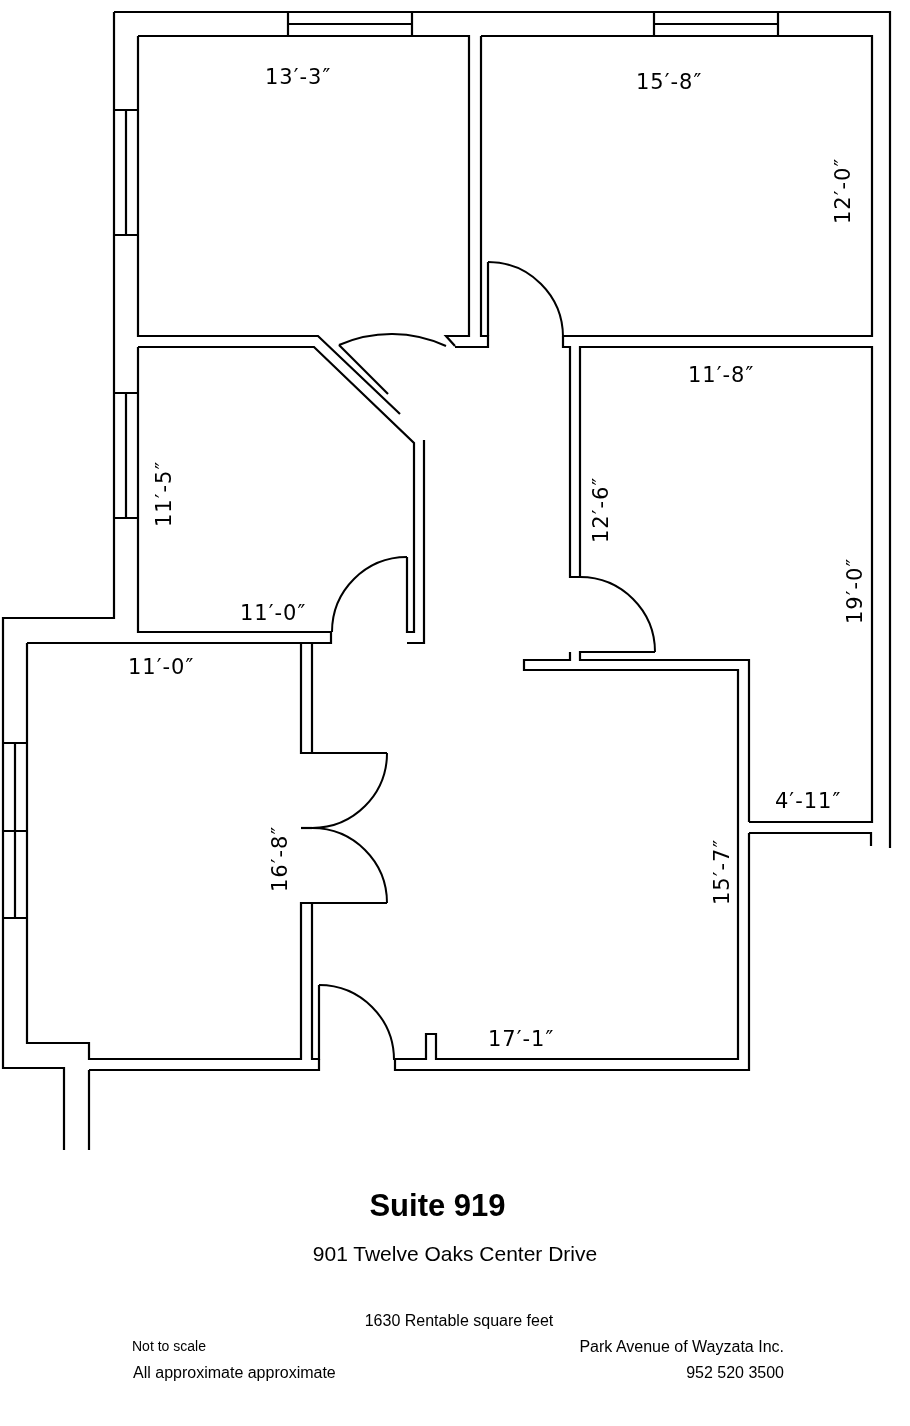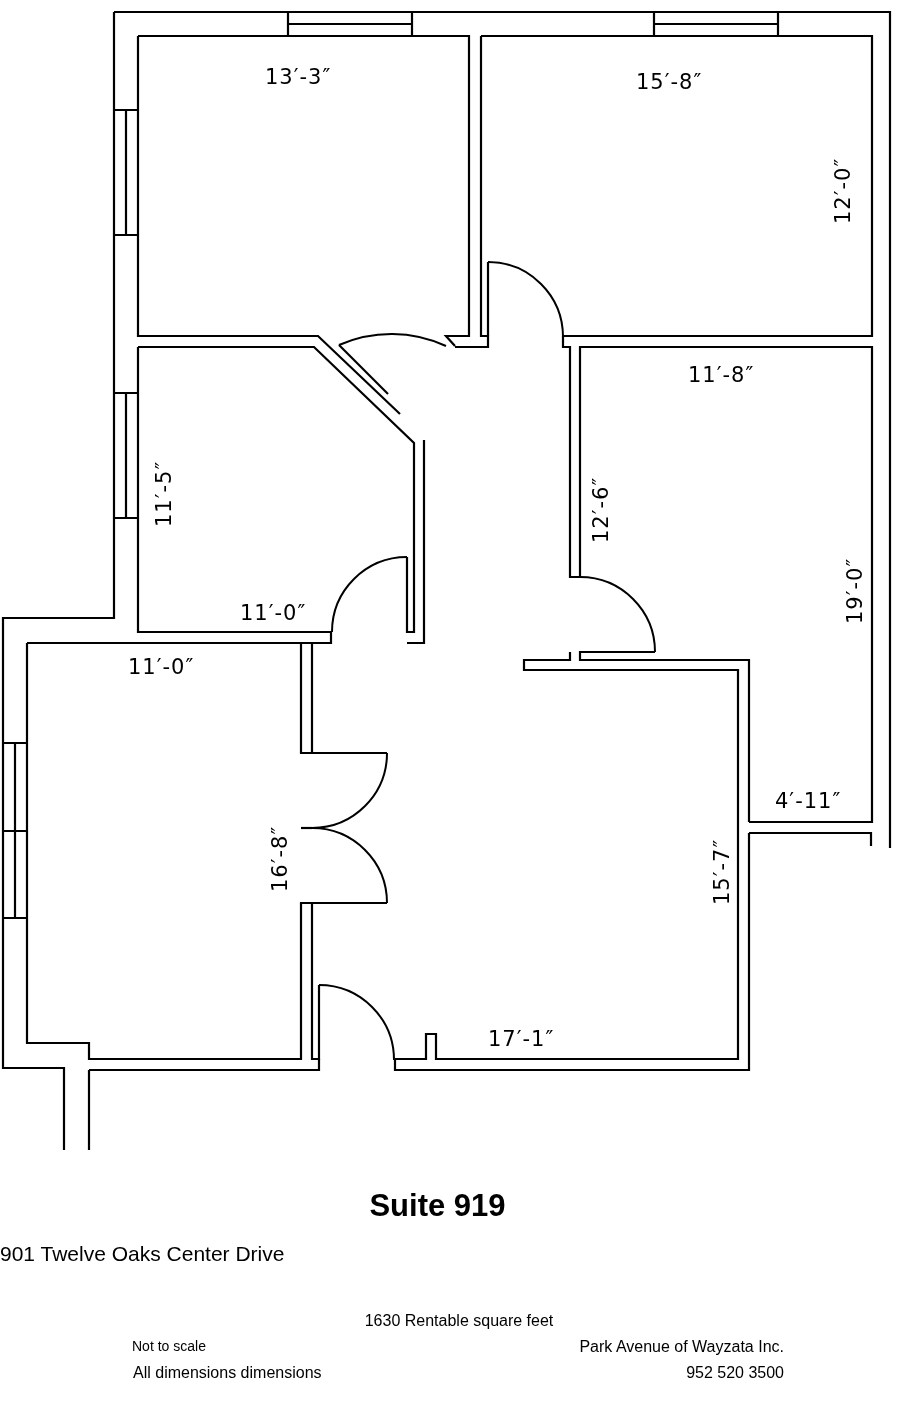--- a/index.html
+++ b/index.html
@@ -2,21 +2,21 @@
 <html><head>
 <meta charset="utf-8">
 <style>
   html, body { margin: 0; padding: 0; background: #ffffff; }
   body { width: 910px; height: 1426px; position: relative; overflow: hidden; font-family: "Liberation Sans", sans-serif; color: #000; }
   #plan { position: absolute; left: 0; top: 0; width: 910px; height: 1160px; }
   #plan .wall { fill: none; stroke: #000; stroke-width: 2.2; stroke-linejoin: miter; }
   #plan .door { fill: none; stroke: #000; stroke-width: 2; }
   #plan .dim { font-family: "DejaVu Sans", sans-serif; font-size: 21px; fill: #000; letter-spacing: 1px; }
   .title { position: absolute; left: 0; width: 875px; top: 1188px; text-align: center; font-weight: bold; font-size: 31px; }
-  .address { position: absolute; left: 0; width: 910px; top: 1242px; text-align: left; font-size: 21px; }
+  .address { position: absolute; left: 0; width: 910px; top: 1242px; text-align: center; font-size: 21px; }
   .sqft { position: absolute; left: 0; width: 918px; top: 1312px; text-align: center; font-size: 16px; }
   .note-left-1 { position: absolute; left: 132px; top: 1338px; font-size: 14px; }
   .note-left-2 { position: absolute; left: 133px; top: 1364px; font-size: 16px; }
   .note-right-1 { position: absolute; right: 126px; top: 1338px; font-size: 16px; text-align: right; }
   .note-right-2 { position: absolute; right: 126px; top: 1364px; font-size: 16px; text-align: right; }
 </style>
 </head>
 <body>
 
 <svg id="plan" viewBox="0 0 910 1160" xmlns="http://www.w3.org/2000/svg">
@@ -86,15 +86,15 @@
     <path class="door" d="M319,985 A75,75 0 0 1 394,1060"></path>
     <text class="dim" x="128" y="674">11′-0″</text>
     <text class="dim" x="0" y="0" transform="translate(287,892) rotate(-90)">16′-8″</text>
   </g>
 </svg>
 
 <div class="title">Suite 919</div>
 <div class="address">901 Twelve Oaks Center Drive</div>
 <div class="sqft">1630 Rentable square feet</div>
 <div class="note-left-1">Not to scale</div>
-<div class="note-left-2">All dimensions dimensions</div>
+<div class="note-left-2">All approximate approximate</div>
 <div class="note-right-1">Park Avenue of Wayzata Inc.</div>
 <div class="note-right-2">952 520 3500</div>
 
 </body></html>

